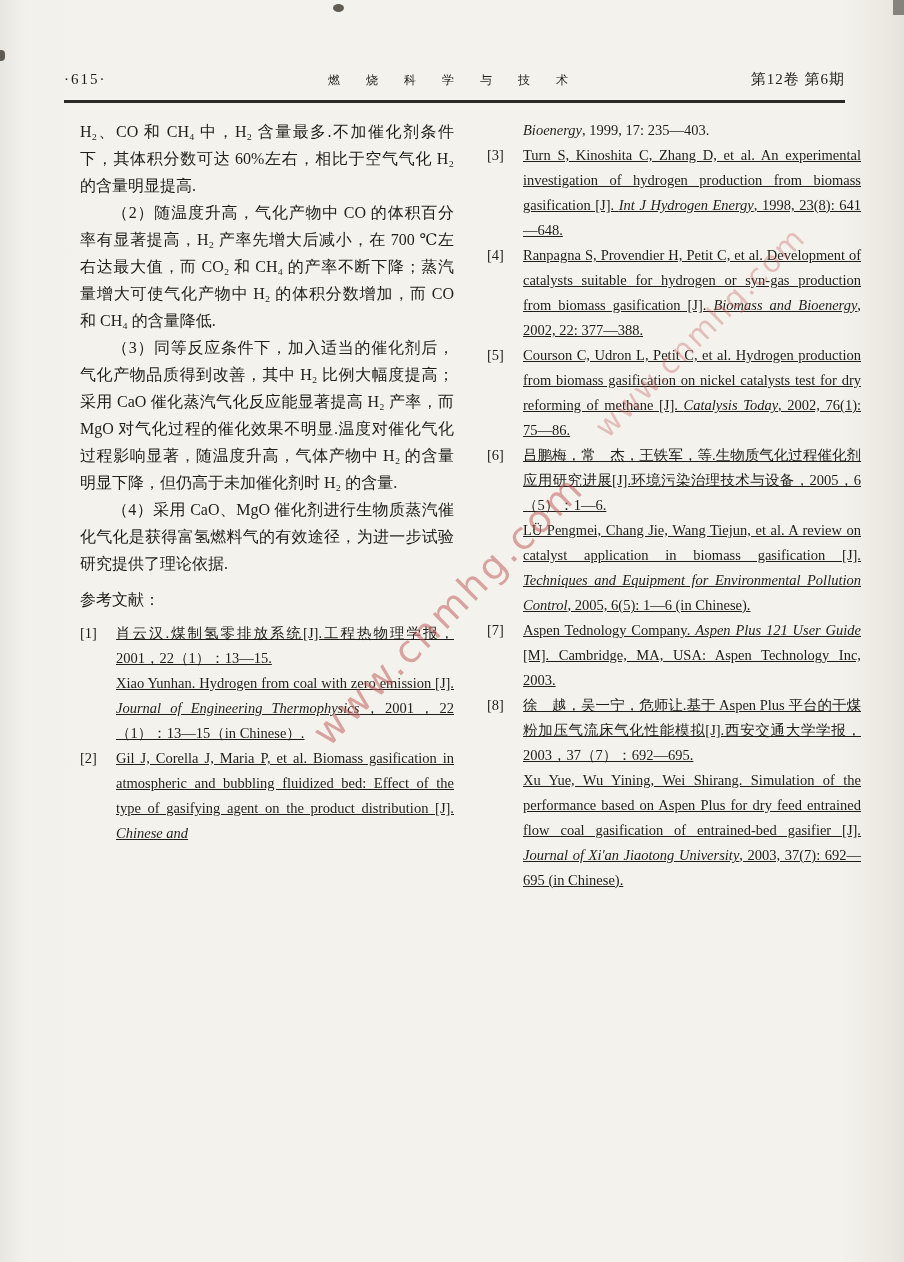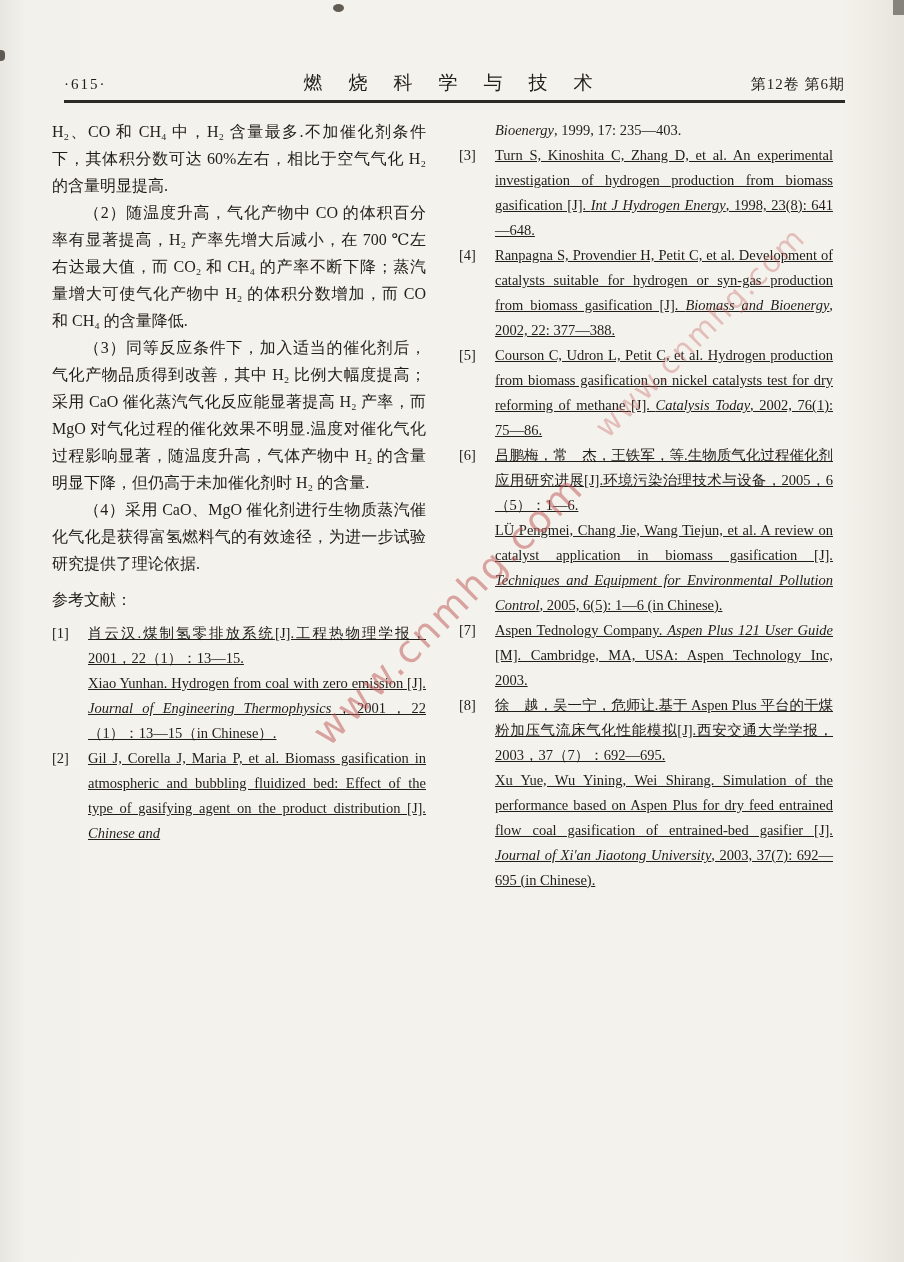--- a/index.html
+++ b/index.html
@@ -24,32 +24,32 @@
   
   .hdr {
     position: absolute;
     top: 70px; left: 64px; width: 781px;
     display: grid;
     grid-template-columns: 1fr auto 1fr;
     align-items: baseline;
     font-size: 15px;
   }
   .hdr .pn { justify-self: start; letter-spacing: 2px; }
-  .hdr .jt { justify-self: center; font-size: 19px; letter-spacing: 26px; text-indent: 13px; white-space: nowrap; }
+  .hdr .jt { justify-self: center; font-size: 12px; letter-spacing: 26px; text-indent: 13px; white-space: nowrap; }
   .hdr .iss { justify-self: end; letter-spacing: 1px; }
   .header-rule {
     position: absolute;
     top: 100px; left: 64px; width: 781px; height: 2.5px;
     background: #2c2a26;
   }
 
   
   .columns {
     position: absolute;
-    top: 118px; left: 52px; width: 781px;
+    top: 118px; left: 80px; width: 781px;
     display: flex;
     gap: 33px;
   }
   .col { flex: 1 1 0; min-width: 0; }
 
   .para {
     margin: 0;
     font-size: 16px;
     line-height: 27px;
     text-align: justify;

